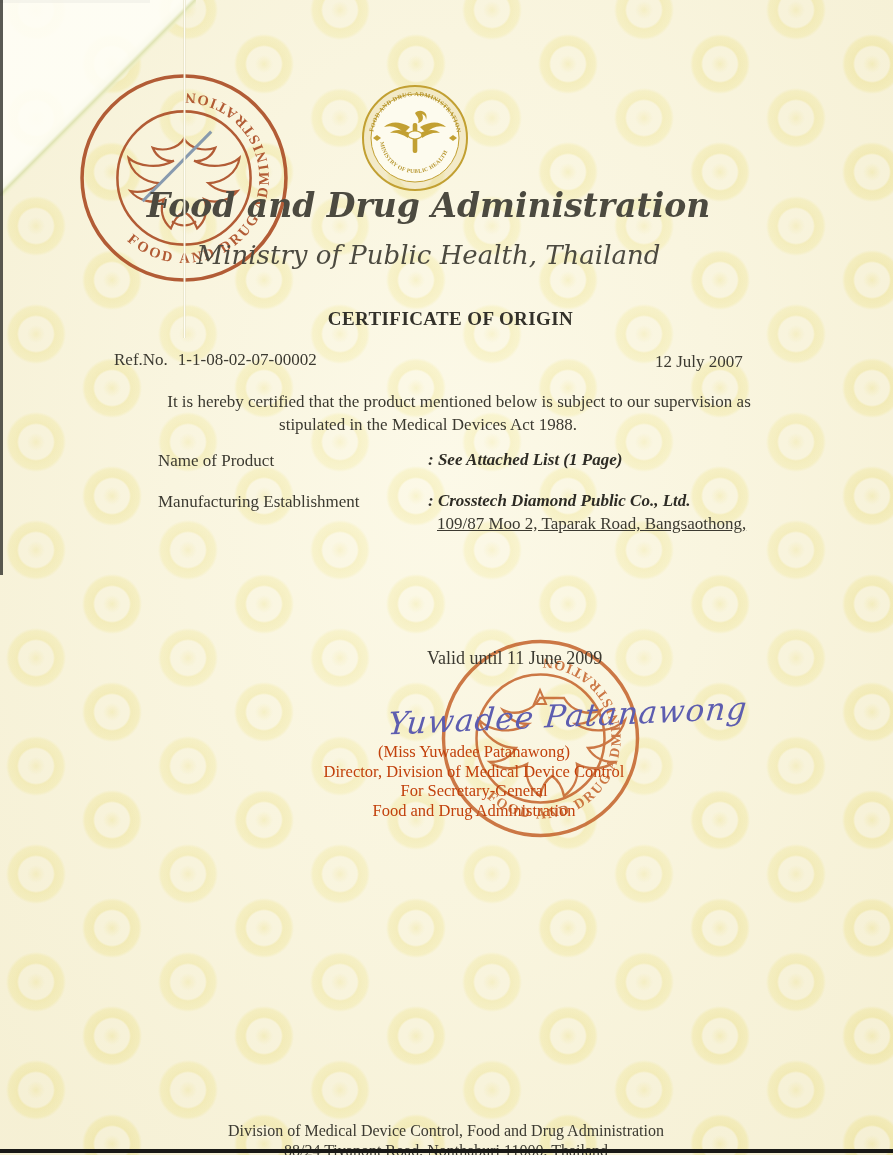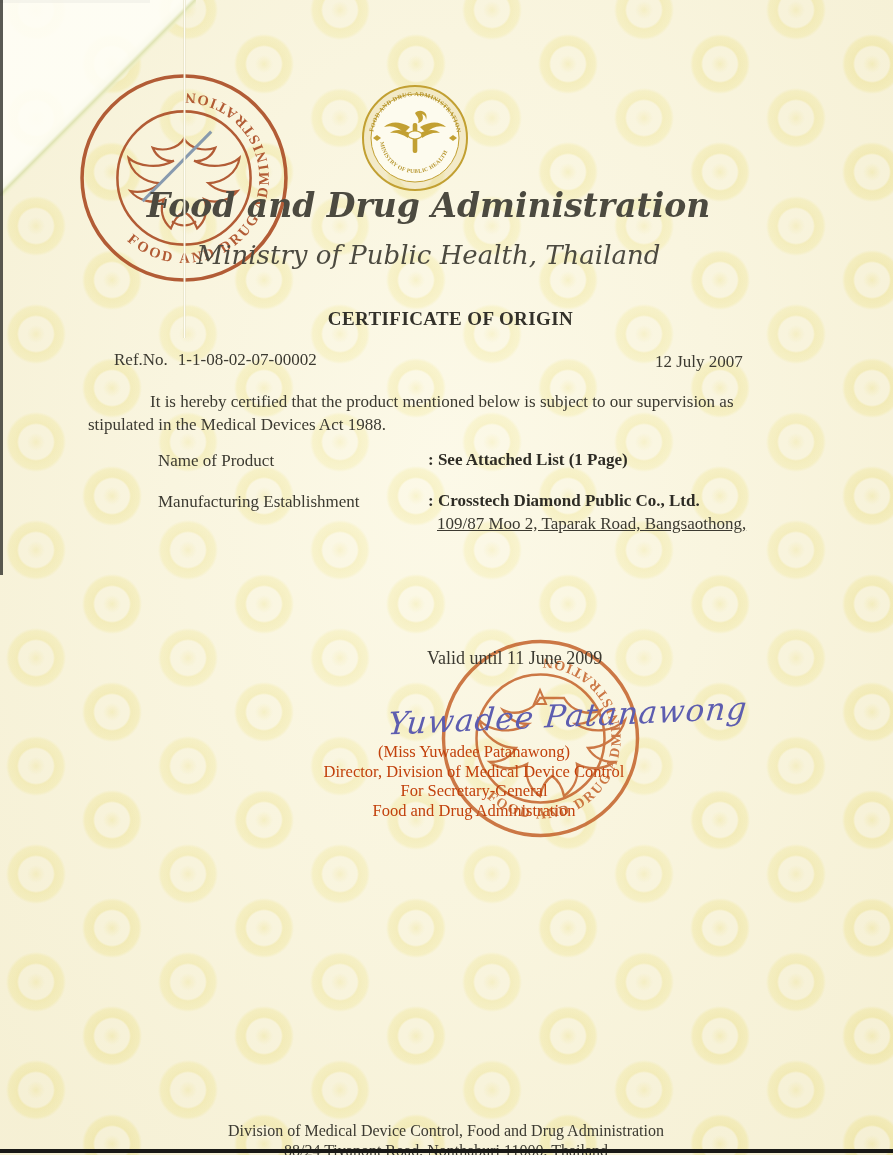--- a/index.html
+++ b/index.html
@@ -73,23 +73,24 @@
     font-weight:700;font-size:19px;color:#33312a;letter-spacing:.4px;
     z-index:5;
   }
   .ref-row{left:102px;top:350px;font-size:17px;z-index:5;margin-left:12px;}
   .ref-row .num{margin-left:10px;}
   .date{left:655px;top:352px;font-size:17px;z-index:5;}
   .body-para{
     left:88px;top:390px;width:680px;
     font-size:17px;line-height:23px;text-indent:62px;
     z-index:5;
+    text-align:center;
   }
   .field-label{left:158px;font-size:17px;z-index:5;font-family:Liberation Serif, serif;}
-  .field-value{left:428px;font-size:17px;font-weight:700;color:#2e2c25;z-index:5;}
+  .field-value{left:428px;font-size:17px;font-weight:700;color:#2e2c25;z-index:5;font-style:italic;}
   .field-addr{left:437px;font-size:17px;z-index:5;text-decoration:underline;}
   .request-line{left:158px;top:582px;font-size:17px;z-index:5;}
   .validity{left:427px;top:648px;font-size:18px;z-index:5;}
   .signature-script{
     left:388px;top:698px;width:340px;
     font-family:"DejaVu Serif", serif;
     font-style:italic;
     font-size:31px;color:#5d5db0;
     transform:rotate(-2.5deg) skewX(-8deg);
     letter-spacing:1px;

